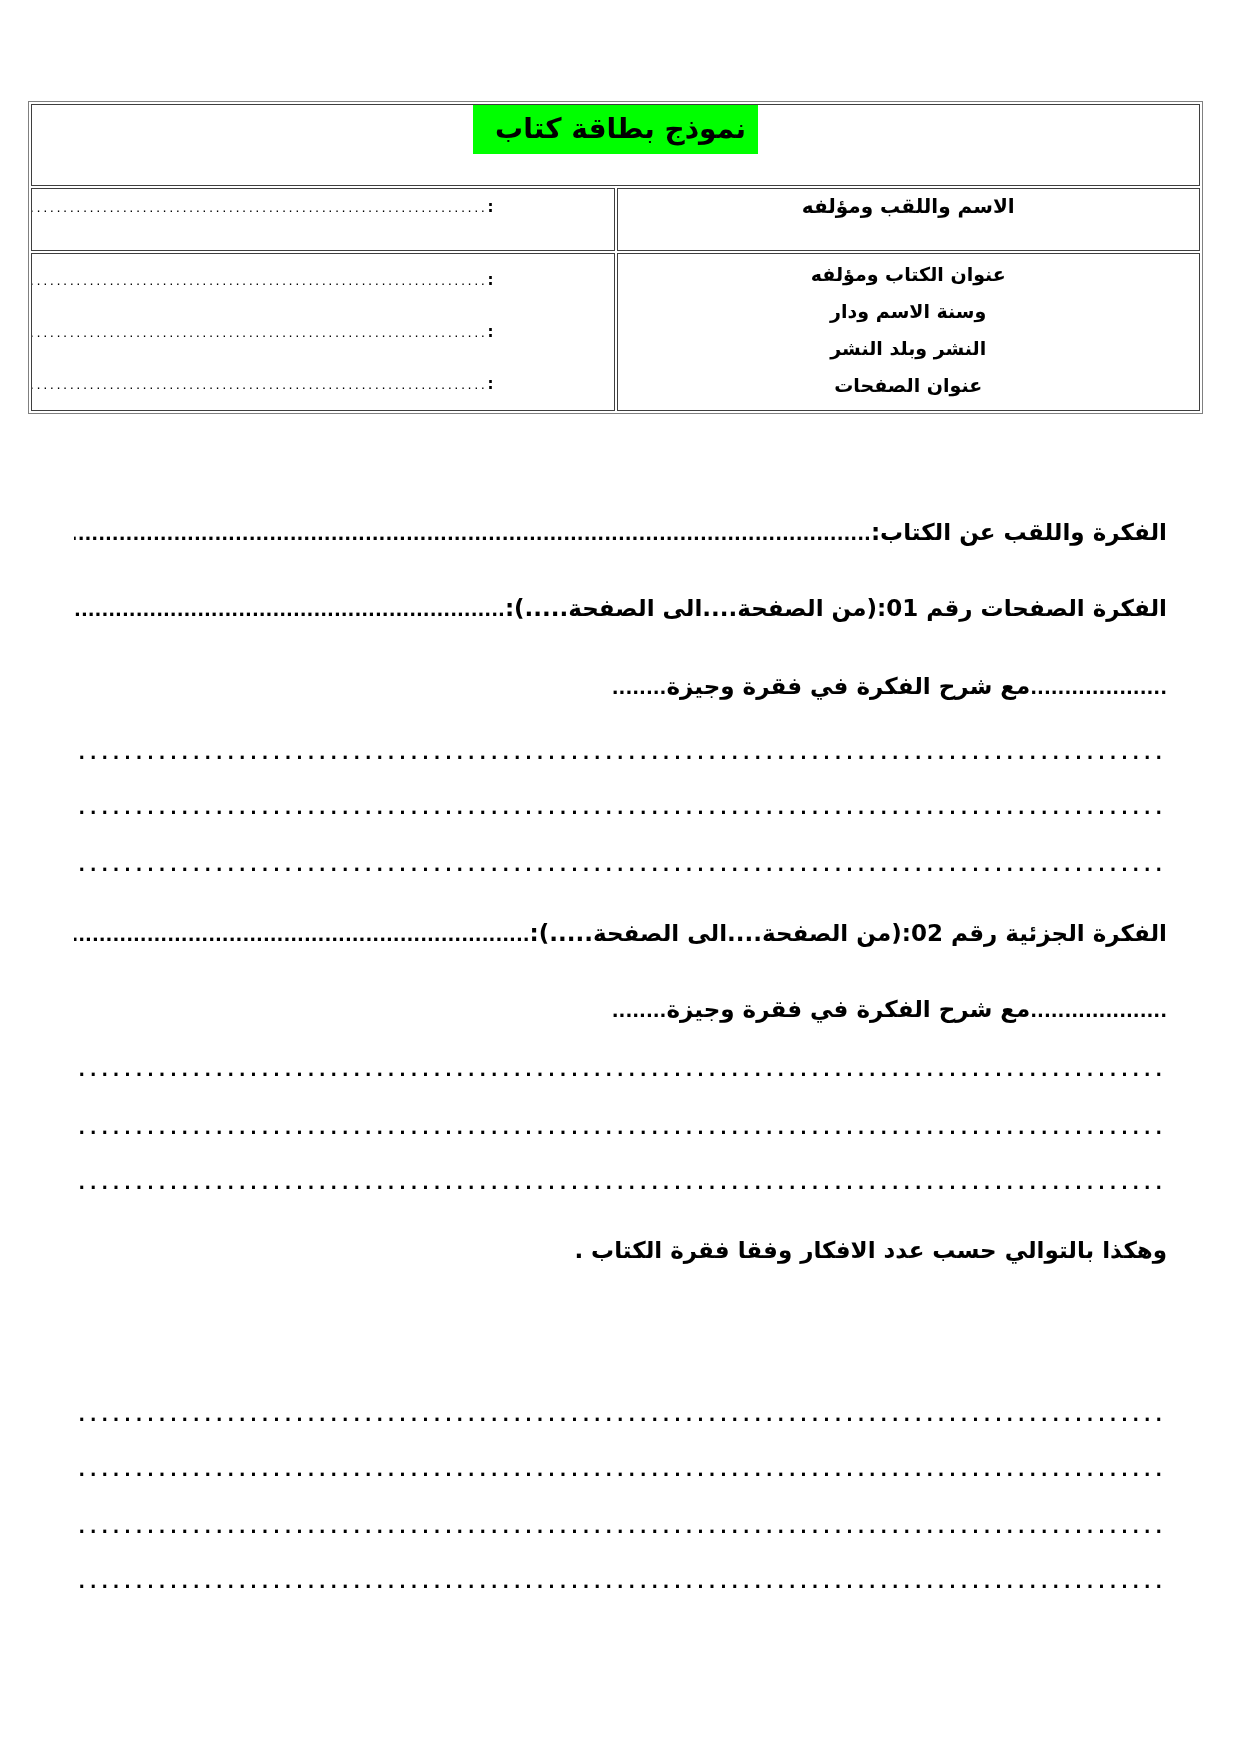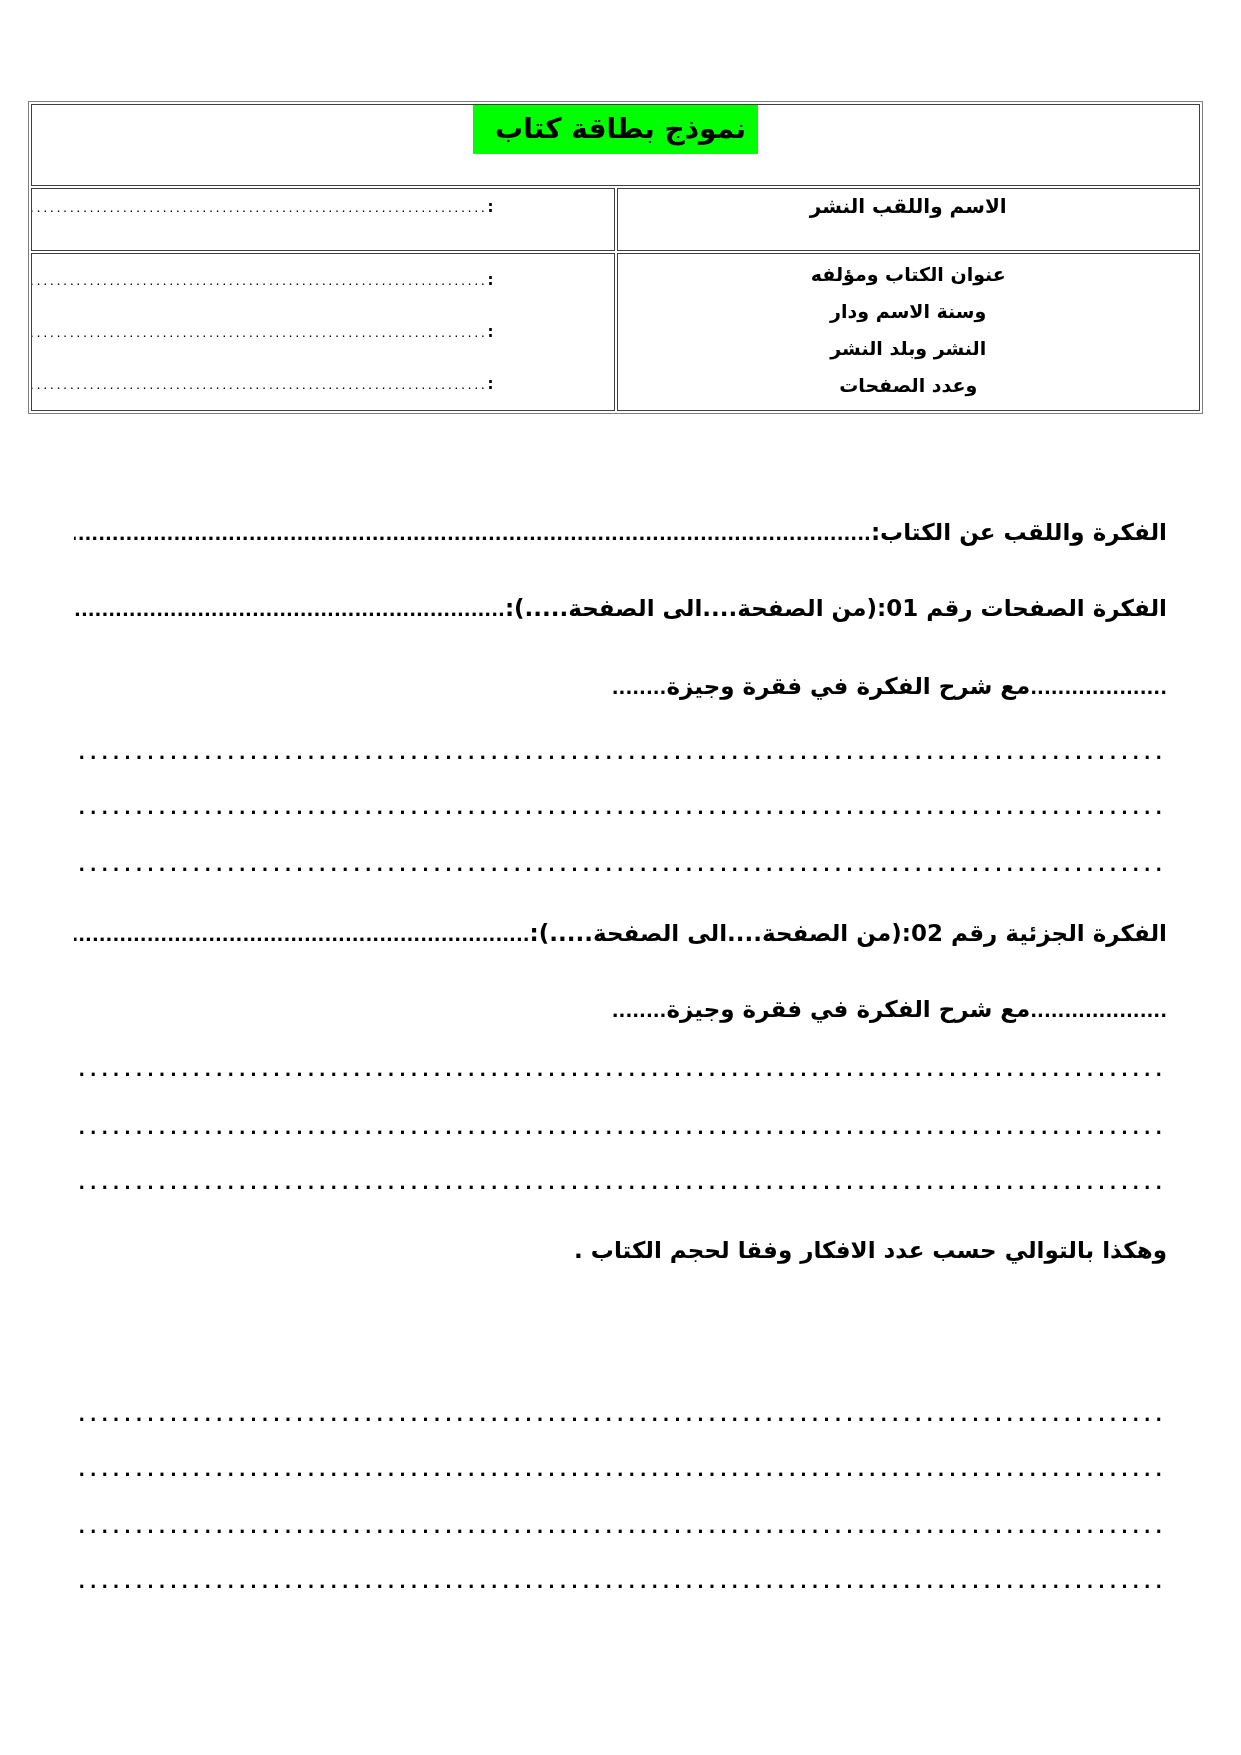--- a/index.html
+++ b/index.html
@@ -79,31 +79,31 @@
 <div class="page">
 
   <table class="form-table">
     <tbody>
         <tr>
       <td class="title-cell" colspan="2">
         <span class="title-highlight" id="title-hl" style="background: rgb(0, 255, 0); padding-left: 22px;">نموذج بطاقة كتاب</span>
       </td>
     </tr>
     <tr>
-      <td class="label-cell r1">الاسم واللقب النشر</td>
+      <td class="label-cell r1">الاسم واللقب ومؤلفه</td>
       <td class="value-cell">
         <div class="entry-line r1"><span class="entry-colon">:</span><span class="entry-dots">............................................................................................................................................</span></div>
       </td>
     </tr>
     <tr>
       <td class="label-cell r2">
         <div class="label-line">عنوان الكتاب ومؤلفه</div>
         <div class="label-line">وسنة الاسم ودار</div>
         <div class="label-line">النشر وبلد النشر</div>
-        <div class="label-line">وعدد الصفحات</div>
+        <div class="label-line">عنوان الصفحات</div>
       </td>
       <td class="value-cell">
         <div class="entry-line r2"><span class="entry-colon">:</span><span class="entry-dots">............................................................................................................................................</span></div>
         <div class="entry-line r2"><span class="entry-colon">:</span><span class="entry-dots">............................................................................................................................................</span></div>
         <div class="entry-line r2"><span class="entry-colon">:</span><span class="entry-dots">............................................................................................................................................</span></div>
       </td>
     </tr>
   </tbody>
     </table>
 
@@ -120,21 +120,21 @@
     <div class="dline" style="top:852px;">.........................................................................................................</div>
 
     <div class="bline" style="top:915px;"><span>الفكرة الجزئية رقم 02:(من الصفحة....الى الصفحة.....):</span><span class="fill-dots">..................................................................................................................................</span></div>
 
     <div class="bline" style="top:991px;"><span class="fill-dots">....................</span><span>مع شرح الفكرة في فقرة وجيزة</span><span class="fill-dots">........</span></div>
 
     <div class="dline" style="top:1057px;">.........................................................................................................</div>
     <div class="dline" style="top:1115px;">.........................................................................................................</div>
     <div class="dline" style="top:1170px;">.........................................................................................................</div>
 
-    <div class="bline" style="top:1232px;">وهكذا بالتوالي حسب عدد الافكار وفقا لحجم الكتاب .</div>
+    <div class="bline" style="top:1232px;">وهكذا بالتوالي حسب عدد الافكار وفقا فقرة الكتاب .</div>
 
 
     <div class="dline" style="top:1402px;">.........................................................................................................</div>
     <div class="dline" style="top:1457px;">.........................................................................................................</div>
     <div class="dline" style="top:1514px;">.........................................................................................................</div>
     <div class="dline" style="top:1569px;">.........................................................................................................</div>
 
   </div>
 </div>
 

